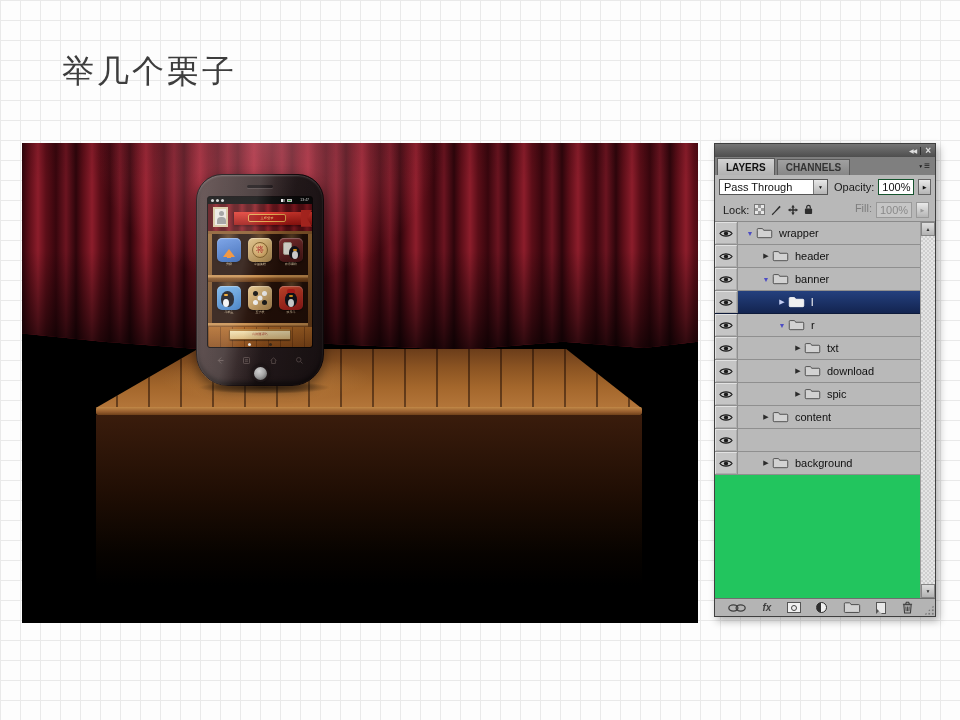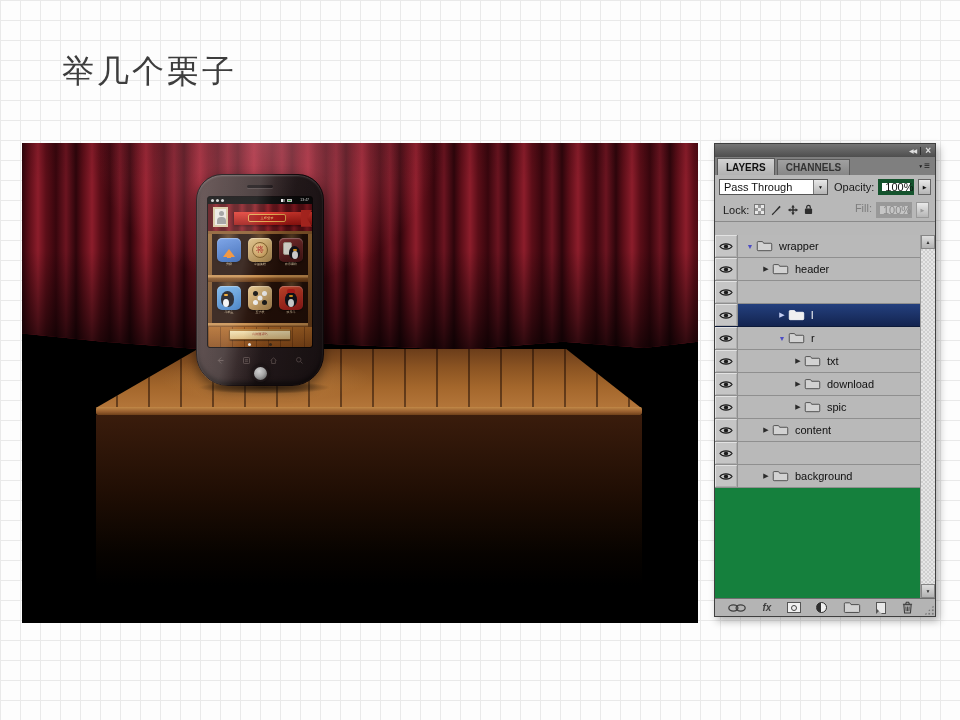--- a/index.html
+++ b/index.html
@@ -155,32 +155,32 @@
   .tab.active { background:linear-gradient(#d2d2d2,#b2b2b2); color:#101010; height:17px; }
   .tab.inactive { background:linear-gradient(#a0a0a0,#878787); color:#333; }
   .p-menu { position:absolute; right:5px; top:4px; display:flex; align-items:center; gap:1px; }
   .p-menu .v { font-size:5px; color:#1a1a1a; } .p-menu .l { font-size:10px; font-weight:bold; color:#1a1a1a; line-height:1; }
   .p-controls { height:23px; display:flex; align-items:center; padding:0 4px; gap:4px; }
   .blend-box { display:flex; width:112px; height:16px; border:1px solid #555; background:#fff; }
   .blend-val { flex:1; padding:1px 4px 0; font-size:11px; white-space:nowrap; overflow:hidden; }
   .dd-btn { width:14px; background:linear-gradient(#e9e9e9,#b5b5b5); border-left:1px solid #777;
     display:flex; align-items:center; justify-content:center; font-size:5px; color:#111; }
   .ctl-label { font-size:11px; color:#1a1a1a; margin-left:2px; }
-  .val-box { width:36px; height:16px; border:4px solid #14532d; background:#fff; display:flex; align-items:center; padding:0 3px; font-size:11px; }
+  .val-box { width:36px; height:16px; border:1px solid #14532d; background:#fff; display:flex; align-items:center; padding:0 3px; font-size:11px; }
   .spin-btn { width:13px; height:16px; border:1px solid #666; background:linear-gradient(#e9e9e9,#b5b5b5);
     display:flex; align-items:center; justify-content:center; font-size:5px; color:#111; }
   .p-lock { height:24px; display:flex; align-items:center; padding:0 6px; gap:5px; border-bottom:1px solid #8a8a8a; }
   .lock-checker { width:11px; height:11px; border:1px solid #777; background-color:#e8e8e8;
     background-image:linear-gradient(45deg,#9a9a9a 25%,transparent 25% 75%,#9a9a9a 75%),linear-gradient(45deg,#9a9a9a 25%,transparent 25% 75%,#9a9a9a 75%);
     background-size:6px 6px; background-position:0 0,3px 3px; }
   .p-lock .grayed { color:#7d7d7d; }
   .val-box.grayed { background:#c6c6c6; border-color:#999; color:#8a8a8a; }
   .spin-btn.grayed { color:#999; border-color:#999; }
   .fill-group { margin-left:auto; display:flex; align-items:flex-start; gap:4px; }
-  .p-list { flex:1; position:relative; background:#15803d; overflow:hidden;margin-top:13px; }
+  .p-list { flex:1; position:relative; background:#22c55e; overflow:hidden; }
   .rows { position:absolute; left:0; top:0; right:15px; }
   .lrow { height:23px; display:flex; background:#b9b9b9; border-bottom:1px solid #8f8f8f; }
   .eye-cell { width:23px; background:#c5c5c5; border-right:1px solid #8f8f8f;
     display:flex; align-items:center; justify-content:center;
     box-shadow:inset 1px 1px 0 rgba(255,255,255,.5), inset -1px -1px 0 rgba(0,0,0,.12); }
   .row-main { flex:1; display:flex; align-items:center; }
   .tri { width:12px; font-size:7px; color:#2b2b2b; text-align:center; }
   .tri.exp { color:#4d4dc4; }
   .i-folder path { fill:#d2d2d2; stroke:#3f3f3f; stroke-width:1; }
   .lbl { margin-left:6px; font-size:11px; color:#101010; }
@@ -401,20 +401,27 @@
       <span class="lbl">header</span>
     </span>
   </div>
         <div class="lrow">
     <span class="eye-cell">
       <svg width="14" height="9" viewBox="0 0 16 10">
               <path d="M1 5 C4 1 12 1 15 5 C12 9 4 9 1 5 Z" fill="none" stroke="#1c1c1c" stroke-width="1.2"></path>
               <circle cx="8" cy="5" r="2.4" fill="#1c1c1c"></circle>
             </svg>
     </span>
+    <span class="row-main" style="padding-left: 22px;">
+      <span class="tri exp">▼</span>
+      <svg class="i-folder" width="17" height="12" viewBox="0 0 20 14">
+              <path d="M1.5 4 L1.5 2.8 Q1.5 1.8 2.5 1.8 L7 1.8 Q8 1.8 8.4 2.6 L9 3.8 L17.5 3.8 Q18.5 3.8 18.5 4.8 L18.5 11.5 Q18.5 12.5 17.5 12.5 L2.5 12.5 Q1.5 12.5 1.5 11.5 Z"></path>
+            </svg>
+      <span class="lbl">banner</span>
+    </span>
   </div>
         <div class="lrow selected">
     <span class="eye-cell">
       <svg width="14" height="9" viewBox="0 0 16 10">
               <path d="M1 5 C4 1 12 1 15 5 C12 9 4 9 1 5 Z" fill="none" stroke="#1c1c1c" stroke-width="1.2"></path>
               <circle cx="8" cy="5" r="2.4" fill="#1c1c1c"></circle>
             </svg>
     </span>
     <span class="row-main" style="padding-left: 38px;">
       <span class="tri">▶</span>

